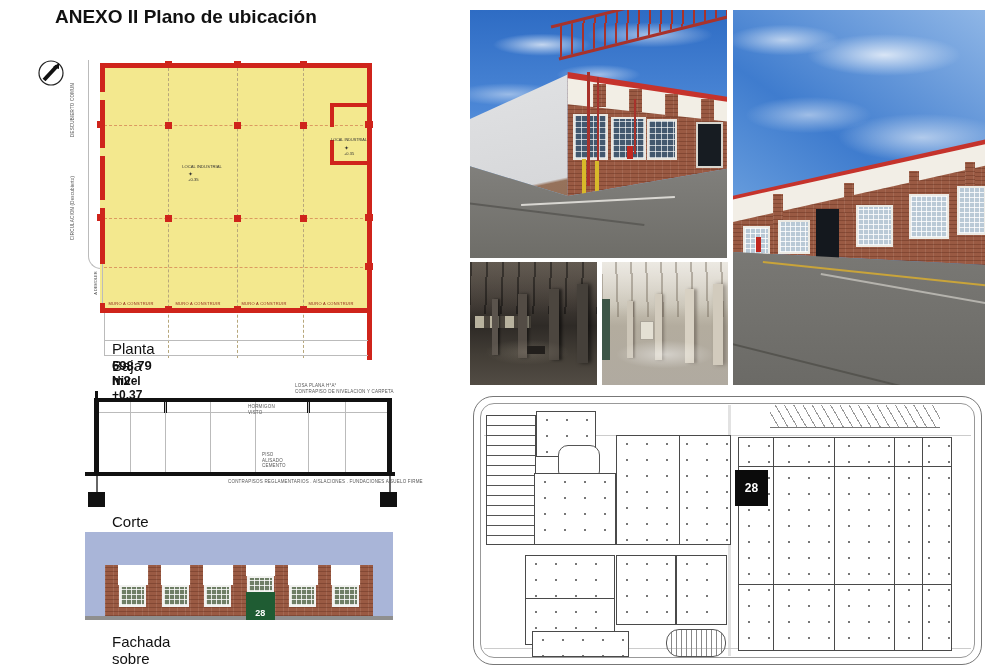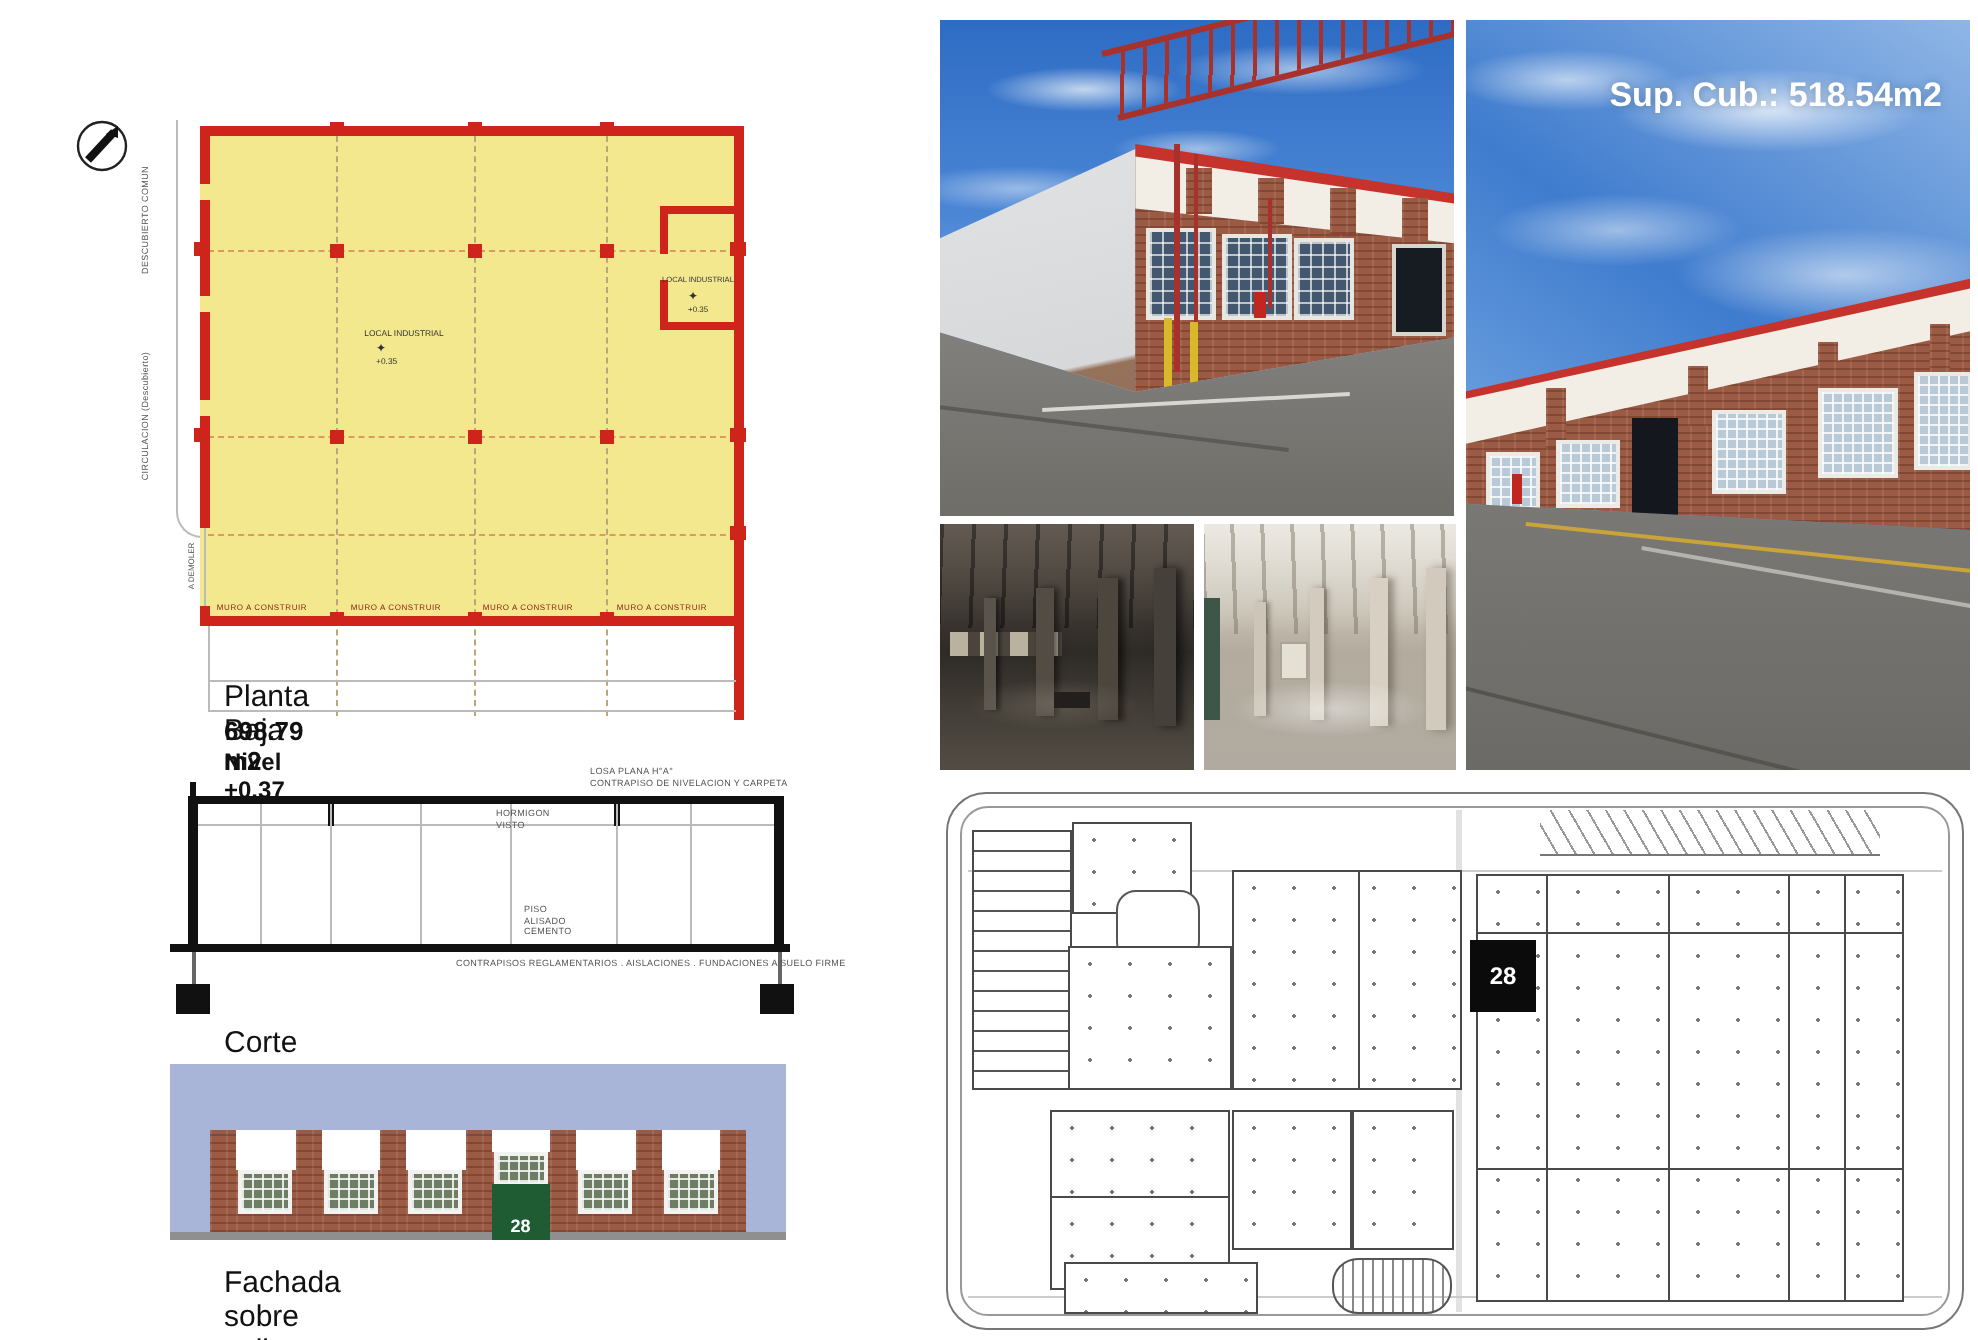--- a/index.html
+++ b/index.html
@@ -32,20 +32,21 @@
   .dots{background-image:radial-gradient(circle,#777 .8px,transparent 1px);background-size:20px 16px;}
   .bldg{position:absolute;border:1px solid #4a4a4a;background-color:#fff;}
   .caption{font-size:15px;font-weight:normal;color:#111;}
   .greyline{background:#bbb;}
 </style>
 </head>
 <body>
 
 <div id="page">
 
+  <div class="abs bold" style="left:55px;top:6px;font-size:19px;">ANEXO II Plano de ubicación</div>
 
   <div class="abs" style="left:0;top:0;">
 
     <svg class="abs" style="left:36px;top:58px;" width="30" height="30">
       <circle cx="15" cy="15" r="12" fill="none" stroke="#222" stroke-width="1.2"></circle>
       <line x1="8" y1="22" x2="21" y2="8" stroke="#111" stroke-width="4"></line>
       <polygon points="23,5 17,9 23,11" fill="#111"></polygon>
     </svg>
 
     <div class="abs greyline" style="left:88px;top:60px;width:1px;height:188px;"></div>
@@ -241,21 +242,20 @@
 
   <div class="abs" style="left:733px;top:10px;width:252px;height:375px;overflow:hidden;
        background:linear-gradient(215deg,#8fb6e6 0%,#3f7cce 42%,#6fa3e0 72%,#b9d4ee 100%);">
     <div class="abs" style="inset:0;background-image:
         radial-gradient(110px 30px at 60% 12%,rgba(255,255,255,.75),transparent 70%),
         radial-gradient(90px 26px at 30% 28%,rgba(255,255,255,.5),transparent 70%),
         radial-gradient(120px 34px at 75% 34%,rgba(255,255,255,.55),transparent 70%),
         radial-gradient(80px 22px at 20% 8%,rgba(255,255,255,.6),transparent 70%);"></div>
 
     <div class="abs" style="right:14px;top:24px;text-align:right;color:#fff;font-weight:bold;font-size:17px;line-height:1.6;text-shadow:0 0 4px rgba(40,60,90,.35);">
-      <div>Sup. Cub.: 518.54m2</div>
     </div>
 
     <div class="abs" style="inset:0;clip-path:polygon(0% 49.5%,100% 34.5%,100% 36.2%,0% 51%);background:#c5332c;"></div>
     <div class="abs" style="inset:0;clip-path:polygon(0% 50.5%,100% 35.8%,100% 42%,0% 57%);background:#f2eee6;"></div>
     <div class="abs brick" style="inset:0;clip-path:polygon(0% 56.5%,100% 41.5%,100% 68%,0% 64.5%);"></div>
     <div class="abs brick" style="left:16%;top:49%;width:4%;height:8%;"></div>
     <div class="abs brick" style="left:44%;top:46%;width:4%;height:8%;"></div>
     <div class="abs brick" style="left:70%;top:43%;width:4%;height:8%;"></div>
     <div class="abs brick" style="left:92%;top:40.5%;width:4%;height:8%;"></div>
     <div class="abs photowin2" style="left:4%;top:57.5%;width:9%;height:7%;"></div>

